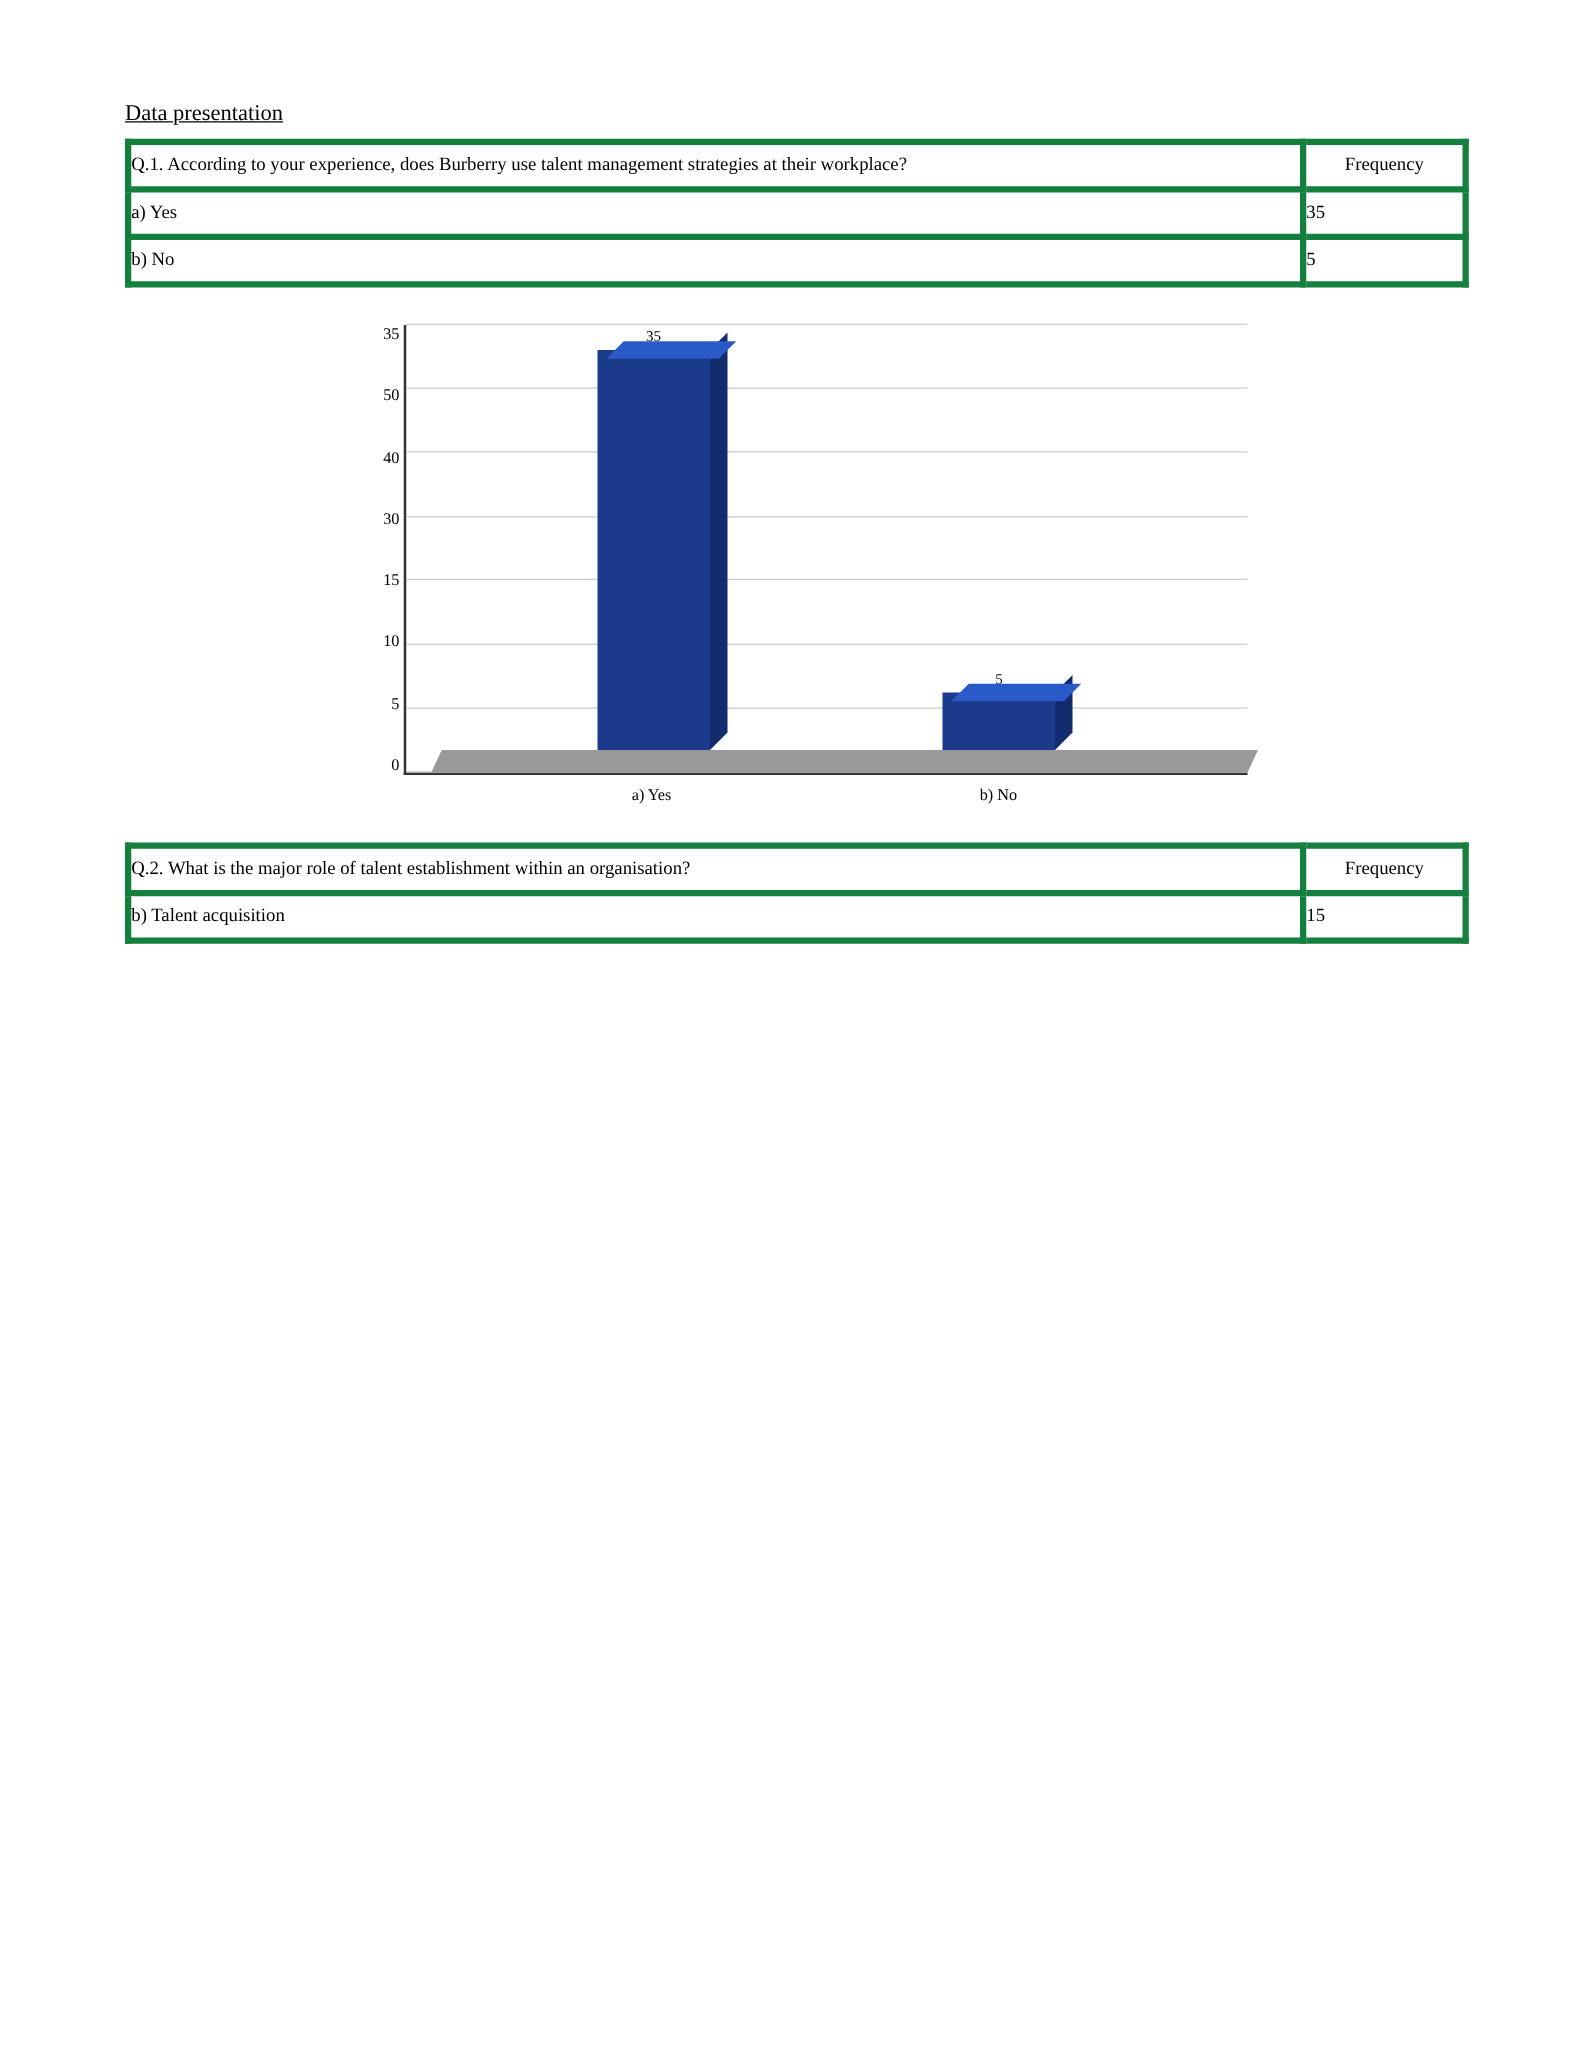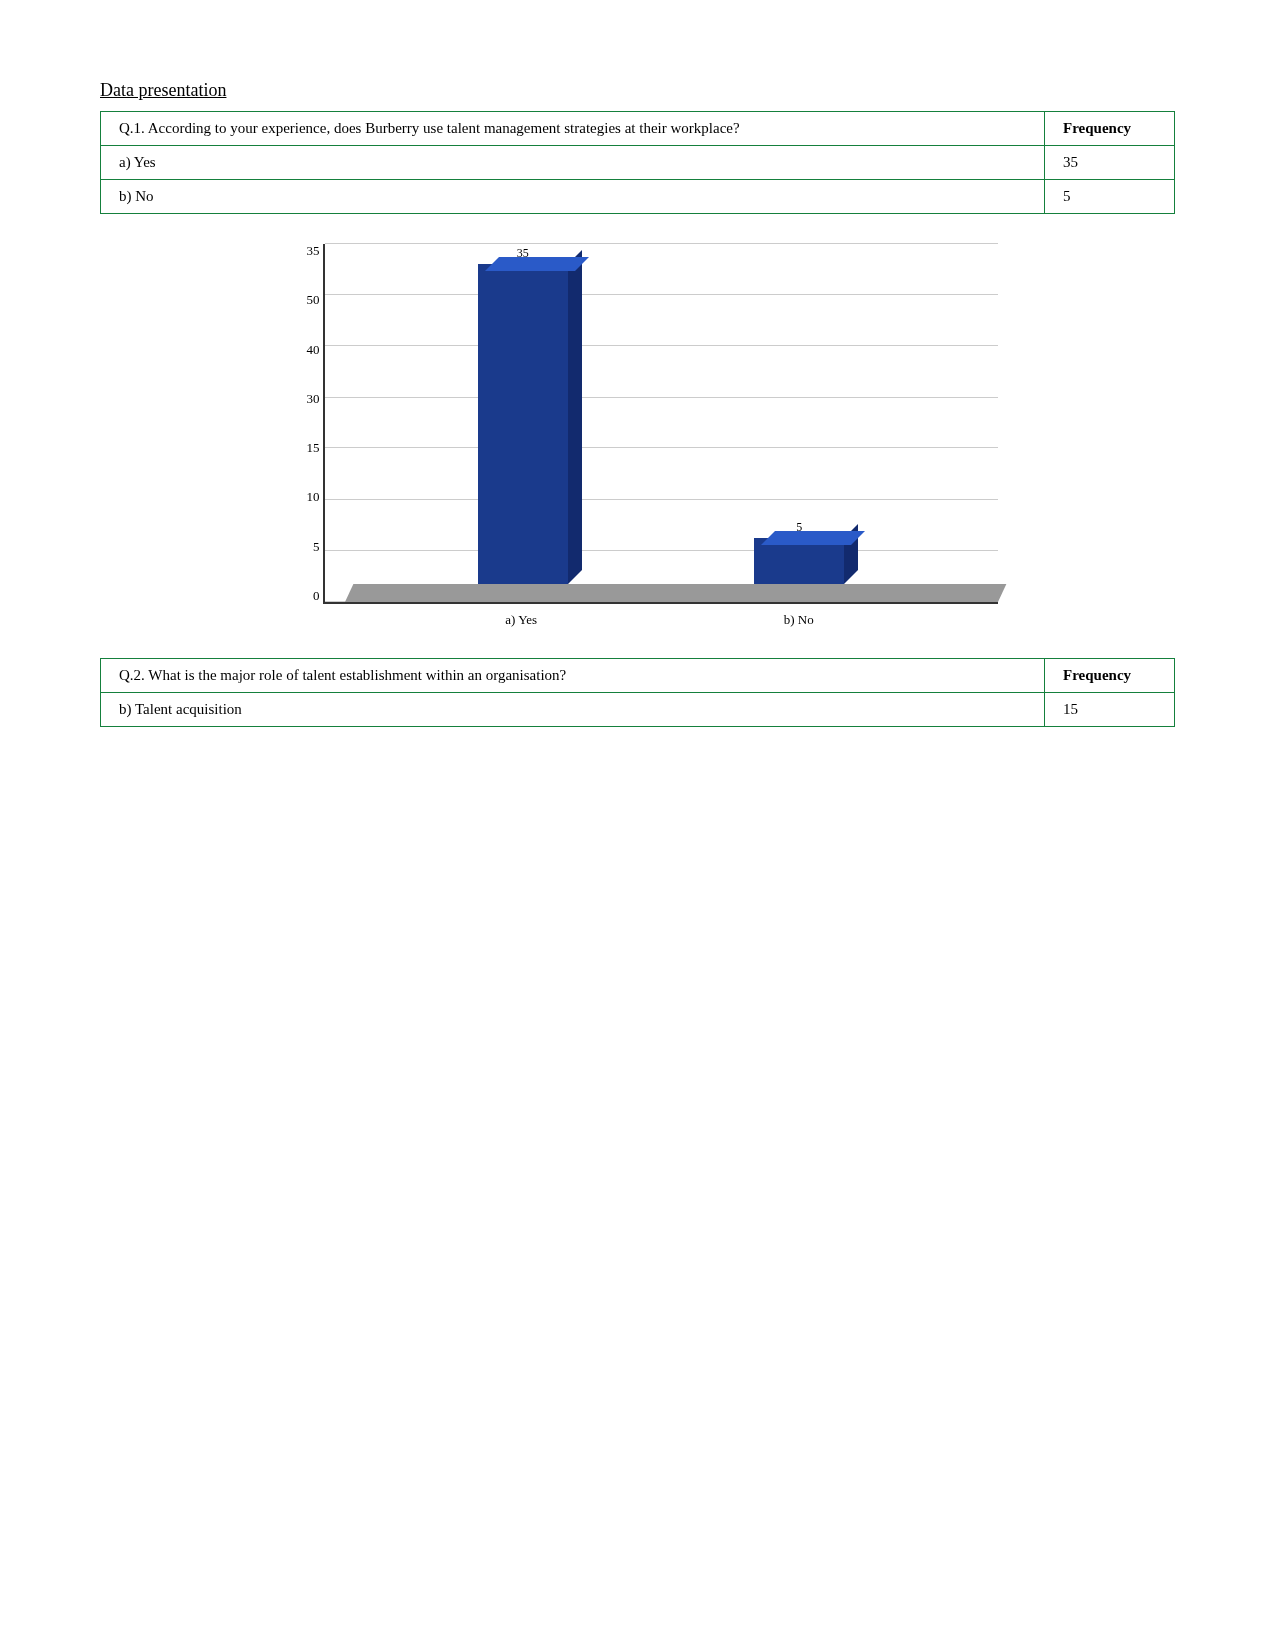--- a/index.html
+++ b/index.html
@@ -19,28 +19,28 @@
       margin-bottom: 10px;
     }
 
     table {
       width: 100%;
       border-collapse: collapse;
       margin-bottom: 30px;
     }
 
     table td, table th {
-      border: 1px solid #15803d;
-      padding: 8px 18px;
+      border: 5px solid #15803d;
+      padding: 8px 0;
       vertical-align: top;
     }
 
     table th {
-      font-weight: bold;
-      text-align: left;
+      font-weight: normal;
+      text-align: center;
       width: 130px;
     }
 
     table td.freq-cell {
       width: 130px;
       text-align: left;
       vertical-align: middle;
     }
 
     .chart-container {

